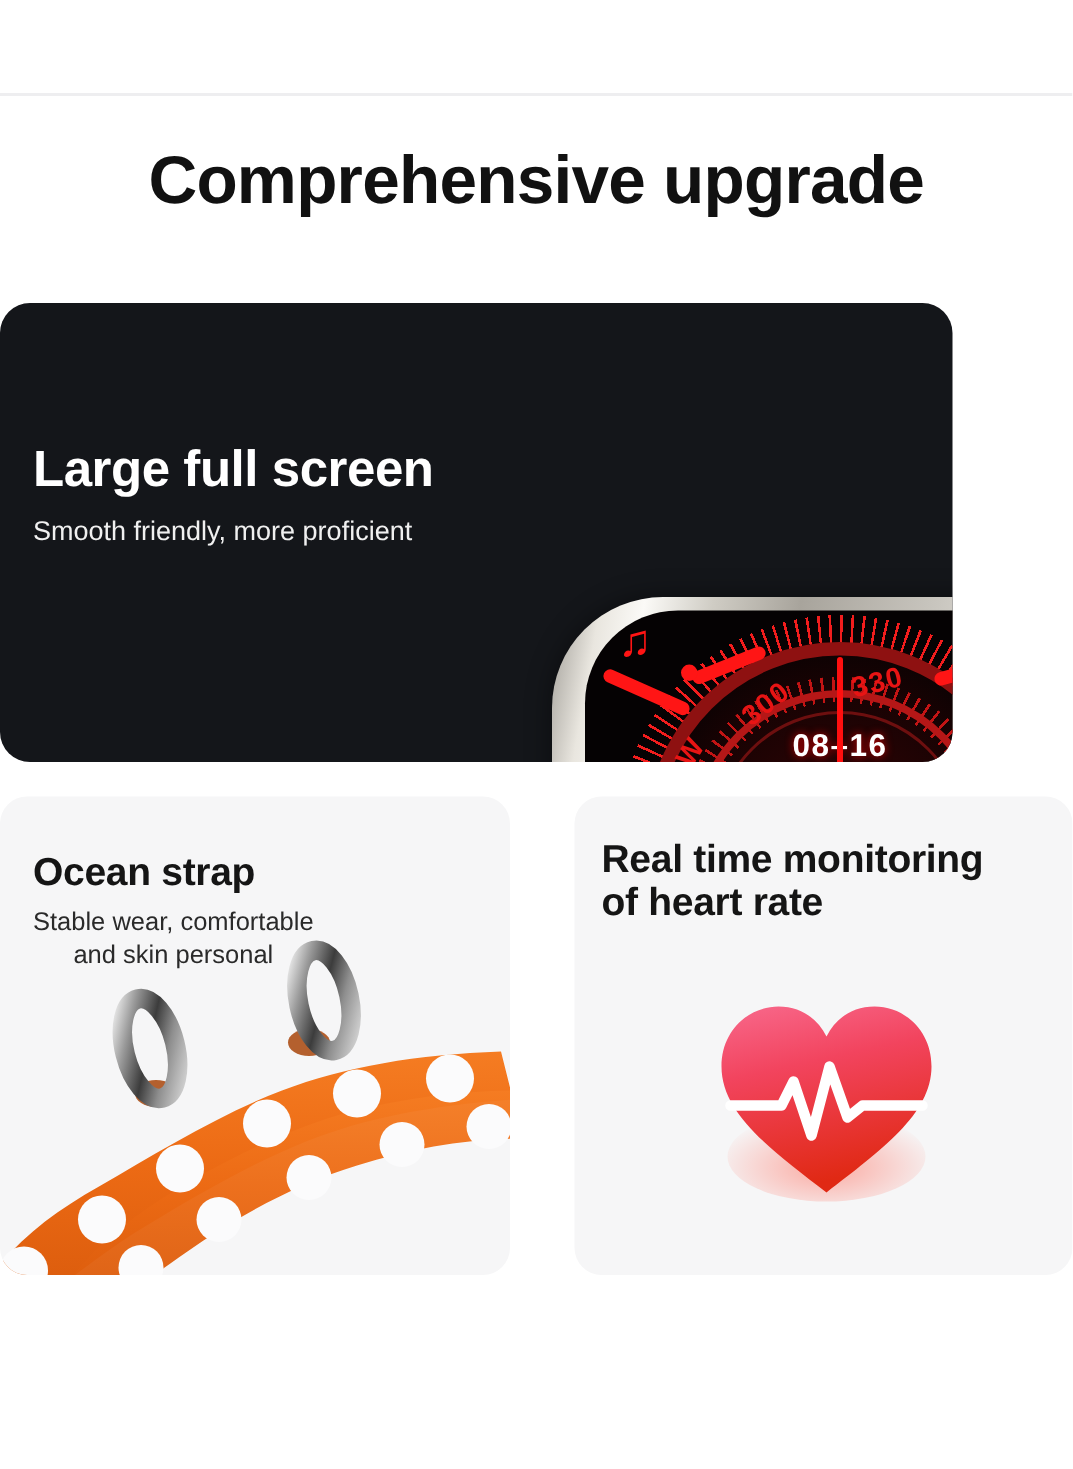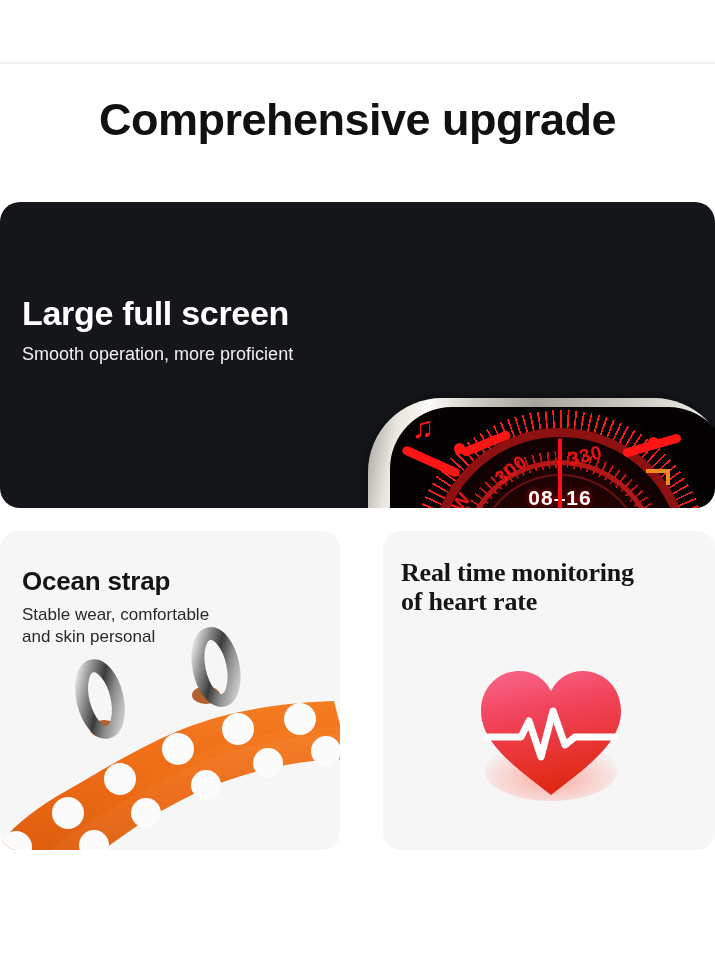--- a/index.html
+++ b/index.html
@@ -37,21 +37,21 @@
     font-weight: 700;
     letter-spacing: -0.5px;
     color: #111111;
     line-height: 1.1;
   }
 
   
   .hero-card {
     position: absolute;
     left: 0; top: 202px;
-    width: 715px; height: 306px;
+    width: 635px; height: 306px;
     background: #14161a;
     border-radius: 20px;
     overflow: hidden;
   }
   .hero-text {
     position: absolute;
     left: 22px; top: 92px;
     z-index: 5;
   }
   .hero-title {
@@ -235,22 +235,22 @@
     line-height: 1.12;
   }
   .feat-sub {
     position: absolute;
     font-size: 17px;
     font-weight: 400;
     color: #2a2a2a;
     line-height: 1.32;
   }
   .feat-left .feat-title  { left: 22px; top: 36px; }
-  .feat-left .feat-sub    { left: 22px; top: 73px; }
-  .feat-right .feat-title { left: 18px; top: 27px; font-family: Liberation Serif, serif; }
+  .feat-left .feat-sub    { left: 22px; top: 73px; text-align: center; }
+  .feat-right .feat-title { left: 18px; top: 27px; }
   .feat-right .feat-sub   { left: 18px; top: 94px; }
 
   
   .strap-art {
     position: absolute;
     left: -18px; top: 92px;
     width: 380px; height: 250px;
   }
 
   
@@ -266,21 +266,21 @@
 <div class="page">
 
   <div class="top-divider"></div>
 
   <h1 class="page-title">Comprehensive upgrade</h1>
 
   <section class="hero-card">
 
     <div class="hero-text">
       <div class="hero-title">Large full screen</div>
-      <div class="hero-sub">Smooth operation, more proficient</div>
+      <div class="hero-sub">Smooth friendly, more proficient</div>
     </div>
 
     <div class="watch-wrap">
       <div class="watch-case"></div>
       <div class="watch-screen">
 
         <div class="ring ring-glow"></div>
         <div class="ring ring-tickband"></div>
         <div class="ring ring-solid-a"></div>
         <div class="ring ring-tickband2"></div>

